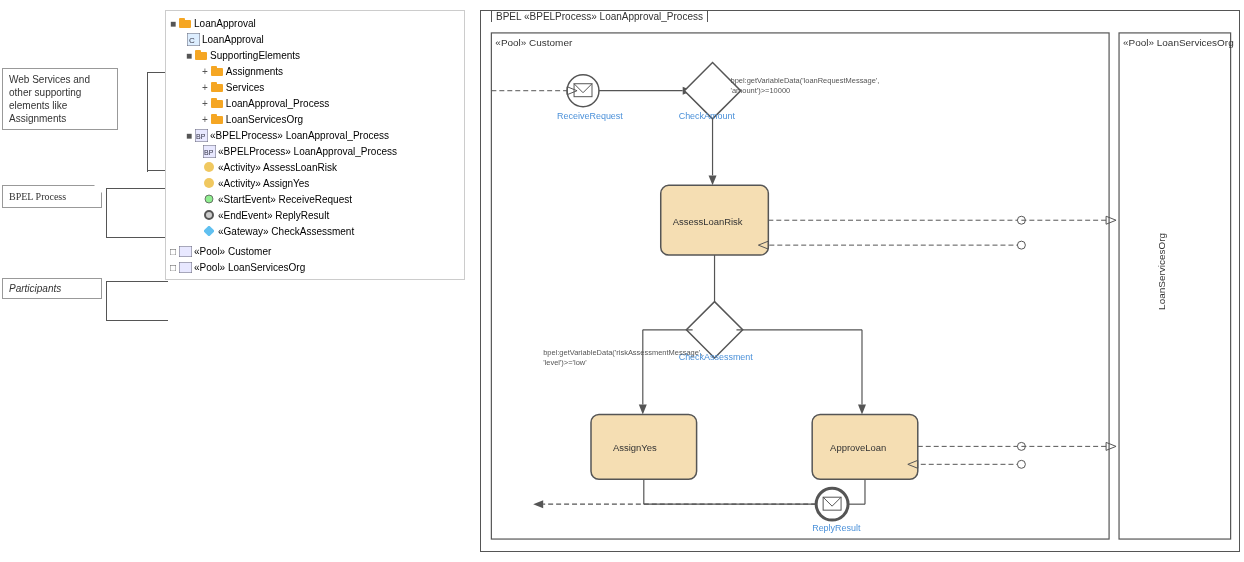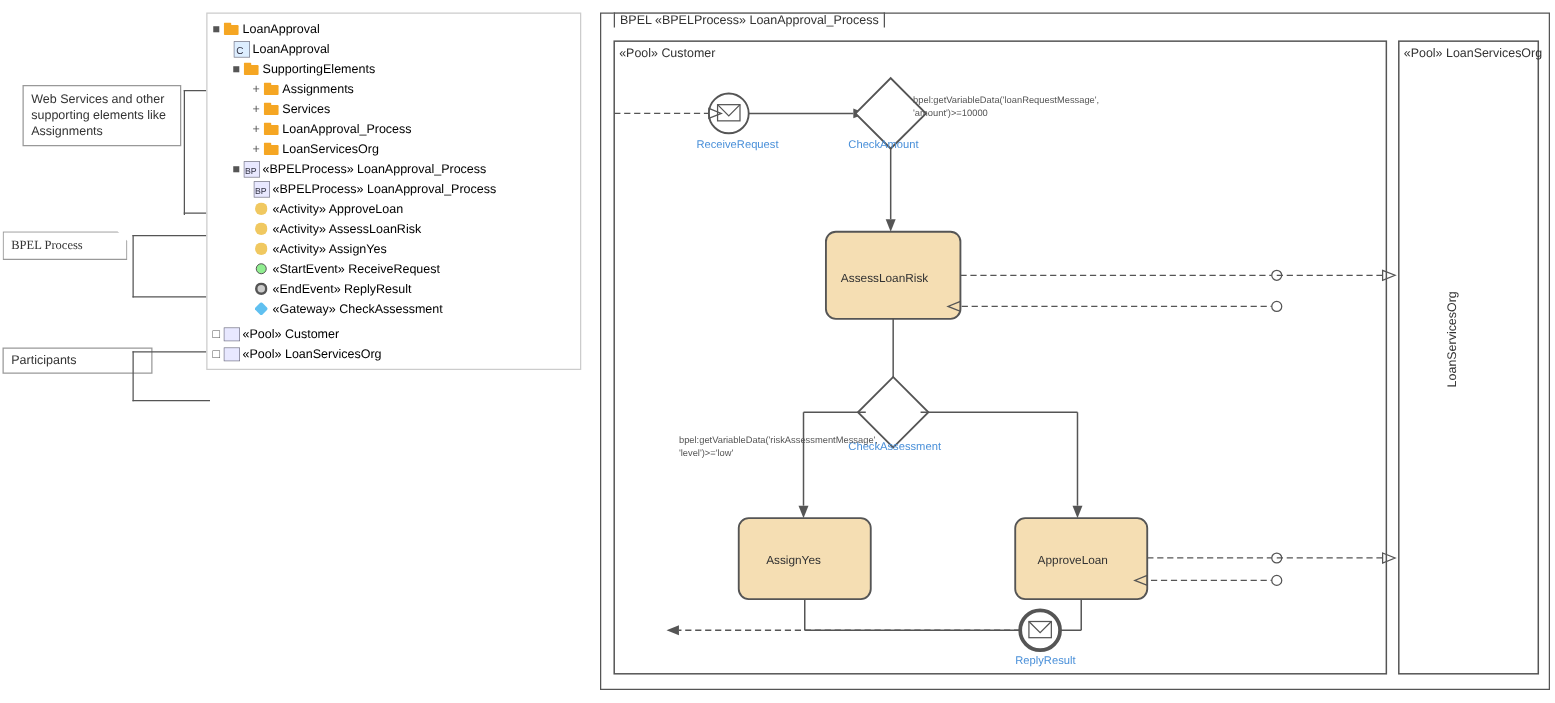--- a/index.html
+++ b/index.html
@@ -26,23 +26,23 @@
     .legend-box {
       position: absolute;
       border: 1px solid #999;
       background: #fff;
       padding: 4px 6px;
       font-size: 10px;
       color: #333;
     }
 
     .legend-web-services {
-      left: 18px;
+      left: 2px;
       top: 68px;
-      width: 127px;
+      width: 116px;
       line-height: 1.3;
     }
 
     .legend-bpel {
       left: 2px;
       top: 175px;
       width: 100px;
       line-height: 1.3;
       
       clip-path: polygon(0 0, calc(100% - 8px) 0, 100% 8px, 100% 100%, 0 100%);
@@ -123,21 +123,21 @@
   <div style="position:absolute;left:147px;top:170px;width:20px;height:1px;border-top:1px solid #555;"></div>
 
   <div class="legend-box legend-bpel" style="position:absolute;left:2px;top:185px;width:100px;">
     <span>BPEL Process</span>
   </div>
 
   <div style="position:absolute;left:106px;top:188px;width:1px;height:50px;border-left:1px solid #555;"></div>
   <div style="position:absolute;left:106px;top:188px;width:62px;height:1px;border-top:1px solid #555;"></div>
   <div style="position:absolute;left:106px;top:237px;width:62px;height:1px;border-top:1px solid #555;"></div>
 
-  <div class="legend-box legend-participants" style="position:absolute;left:2px;top:278px;width:120px;">
+  <div class="legend-box legend-participants" style="position:absolute;left:2px;top:278px;width:100px;font-style:italic;">
     <span>Participants</span>
   </div>
 
   <div style="position:absolute;left:106px;top:281px;width:1px;height:40px;border-left:1px solid #555;"></div>
   <div style="position:absolute;left:106px;top:281px;width:62px;height:1px;border-top:1px solid #555;"></div>
   <div style="position:absolute;left:106px;top:320px;width:62px;height:1px;border-top:1px solid #555;"></div>
 
 </div>
 
 <div class="tree-panel">
@@ -241,29 +241,20 @@
     <span style="display:inline-block;width:32px;"></span>
     <span style="display:inline-flex;align-items:center;justify-content:center;width:14px;height:14px;margin-right:2px;">
       <svg width="13" height="13">
           <rect x="0" y="0" width="13" height="13" fill="#e8e8ff" stroke="#667" stroke-width="1"></rect>
           <text x="1" y="10" font-size="7" fill="#334">BP</text>
         </svg>
     </span>
     <span class="label">«BPELProcess» LoanApproval_Process</span>
   </div>
 
-  <div class="tree-item">
-    <span style="display:inline-block;width:32px;"></span>
-    <span style="display:inline-flex;align-items:center;justify-content:center;width:14px;height:14px;margin-right:2px;">
-      <svg width="10" height="10">
-          <ellipse cx="5" cy="5" rx="5" ry="5" fill="#f0c860"></ellipse>
-        </svg>
-    </span>
-    <span class="label">«Activity» ApproveLoan</span>
-  </div>
 
   <div class="tree-item">
     <span style="display:inline-block;width:32px;"></span>
     <span style="display:inline-flex;align-items:center;justify-content:center;width:14px;height:14px;margin-right:2px;">
       <svg width="10" height="10">
           <ellipse cx="5" cy="5" rx="5" ry="5" fill="#f0c860"></ellipse>
         </svg>
     </span>
     <span class="label">«Activity» AssessLoanRisk</span>
   </div>

